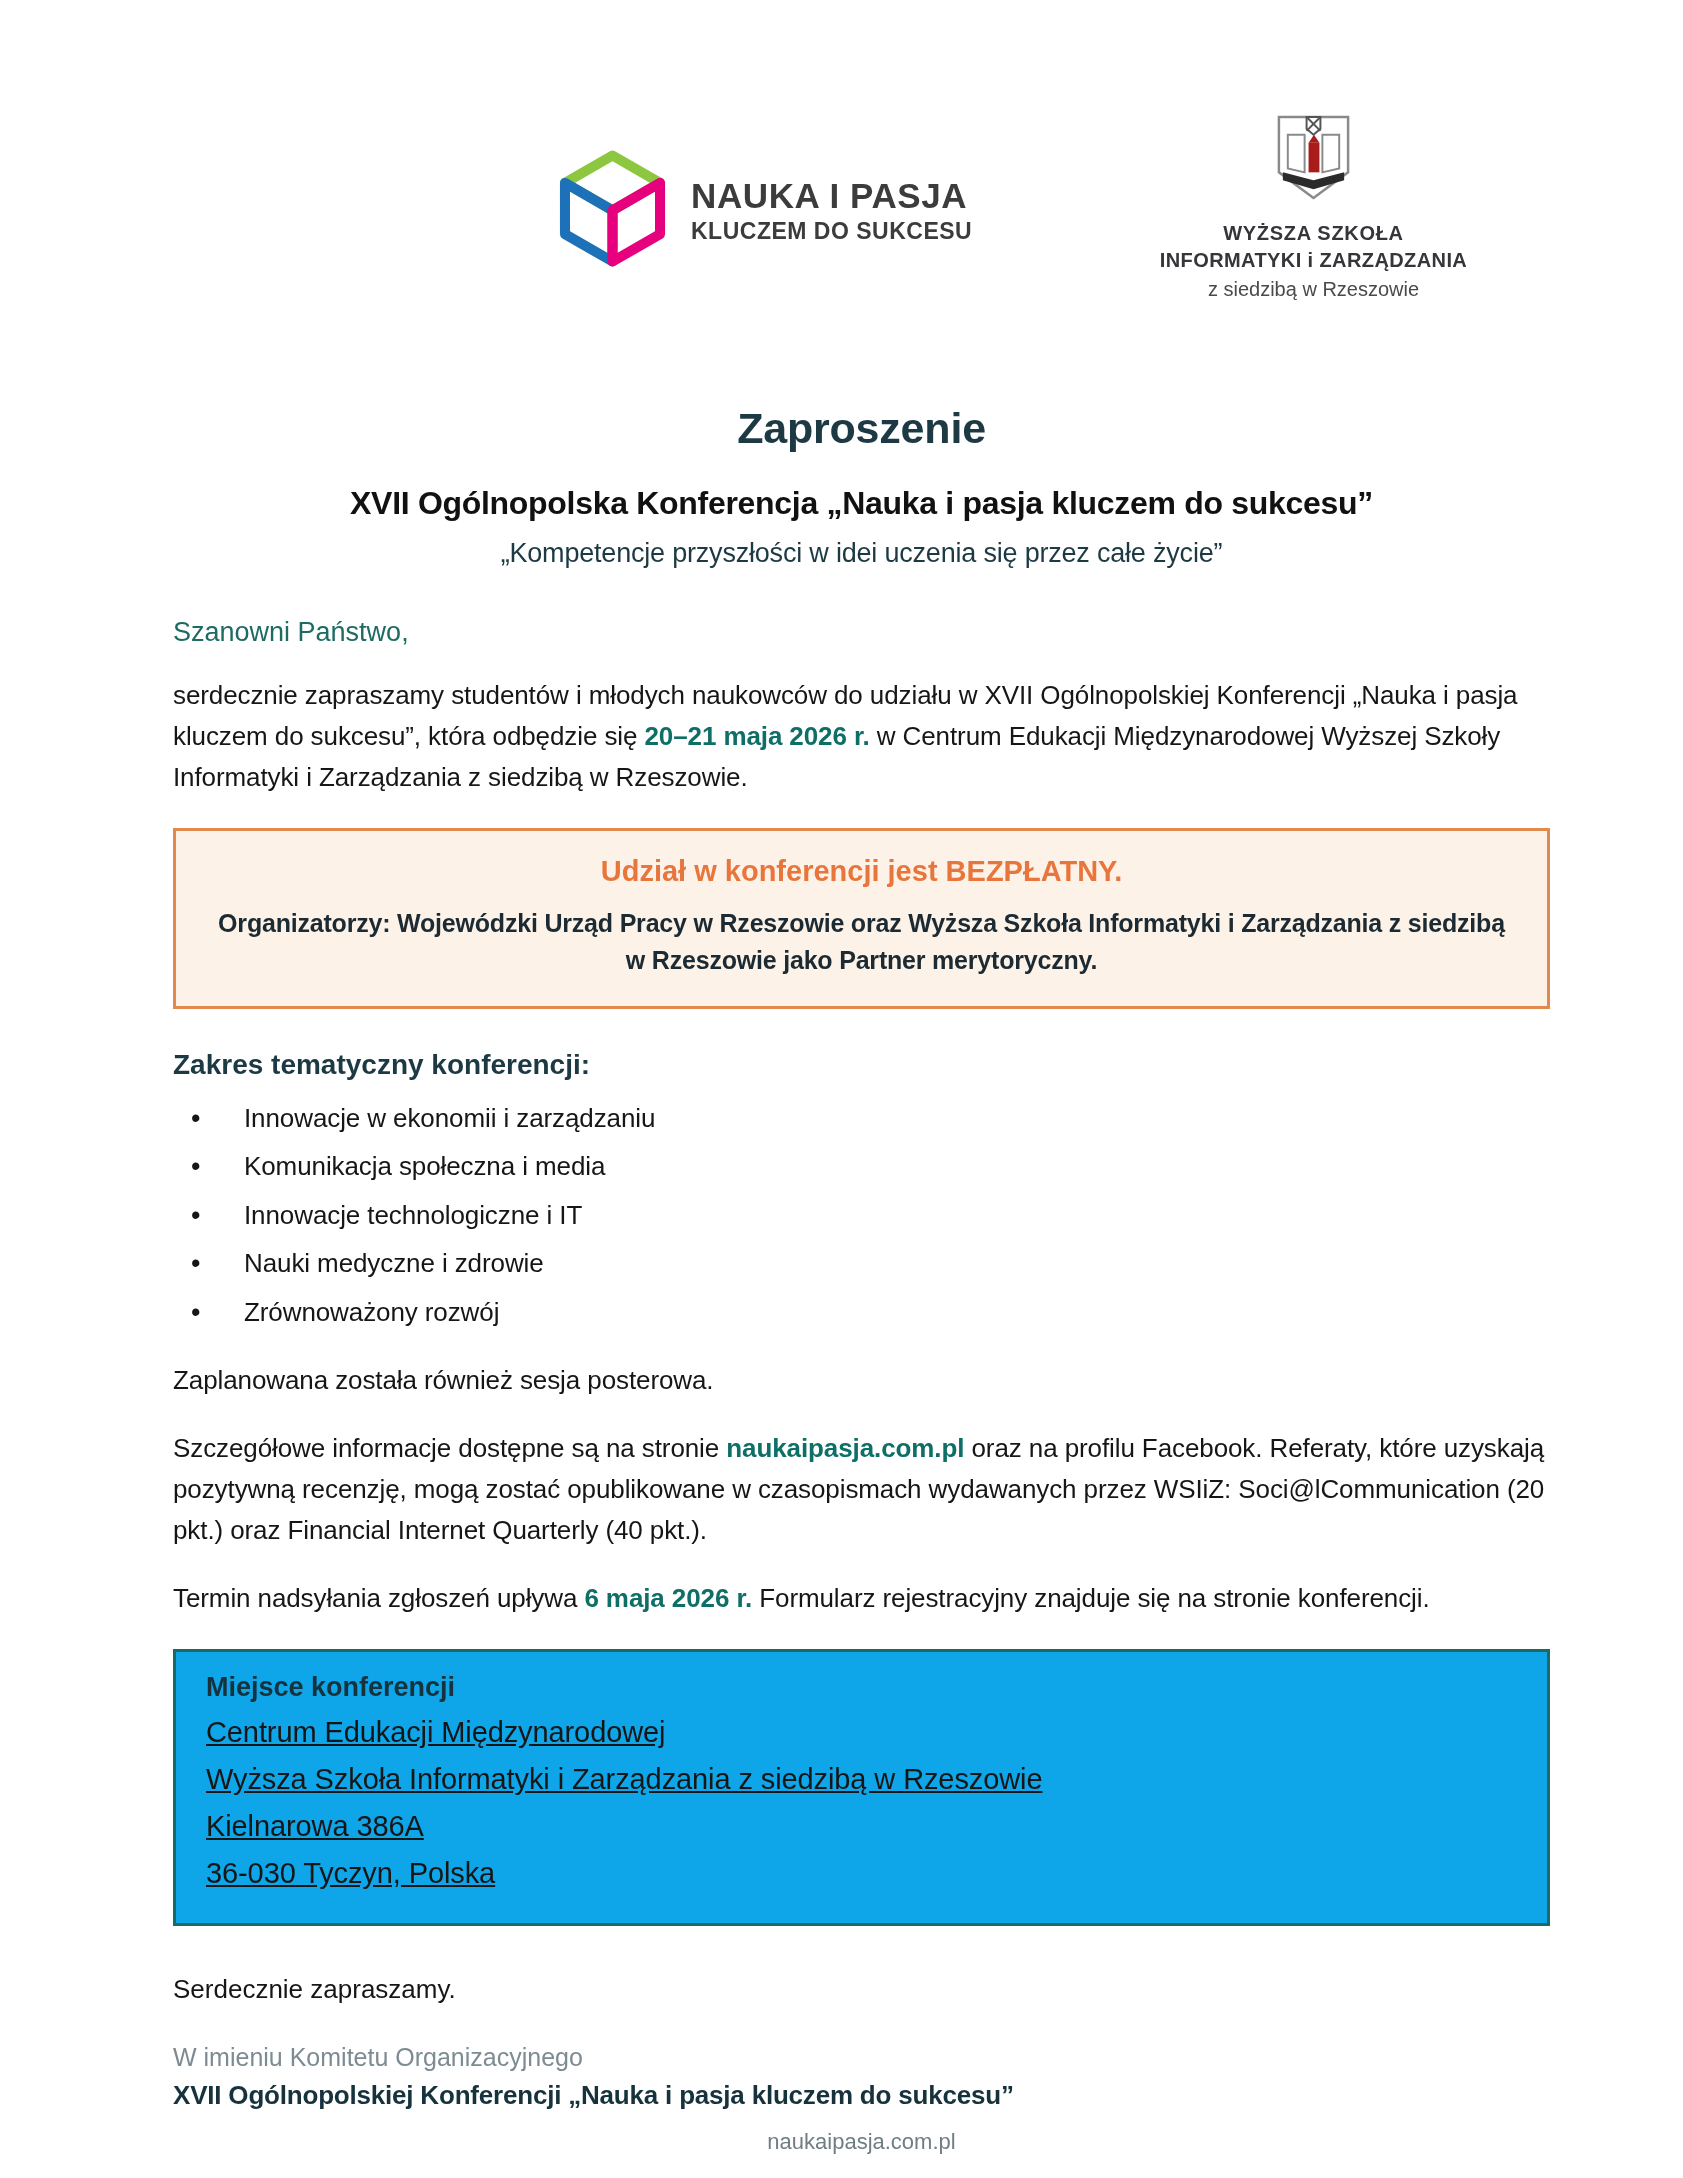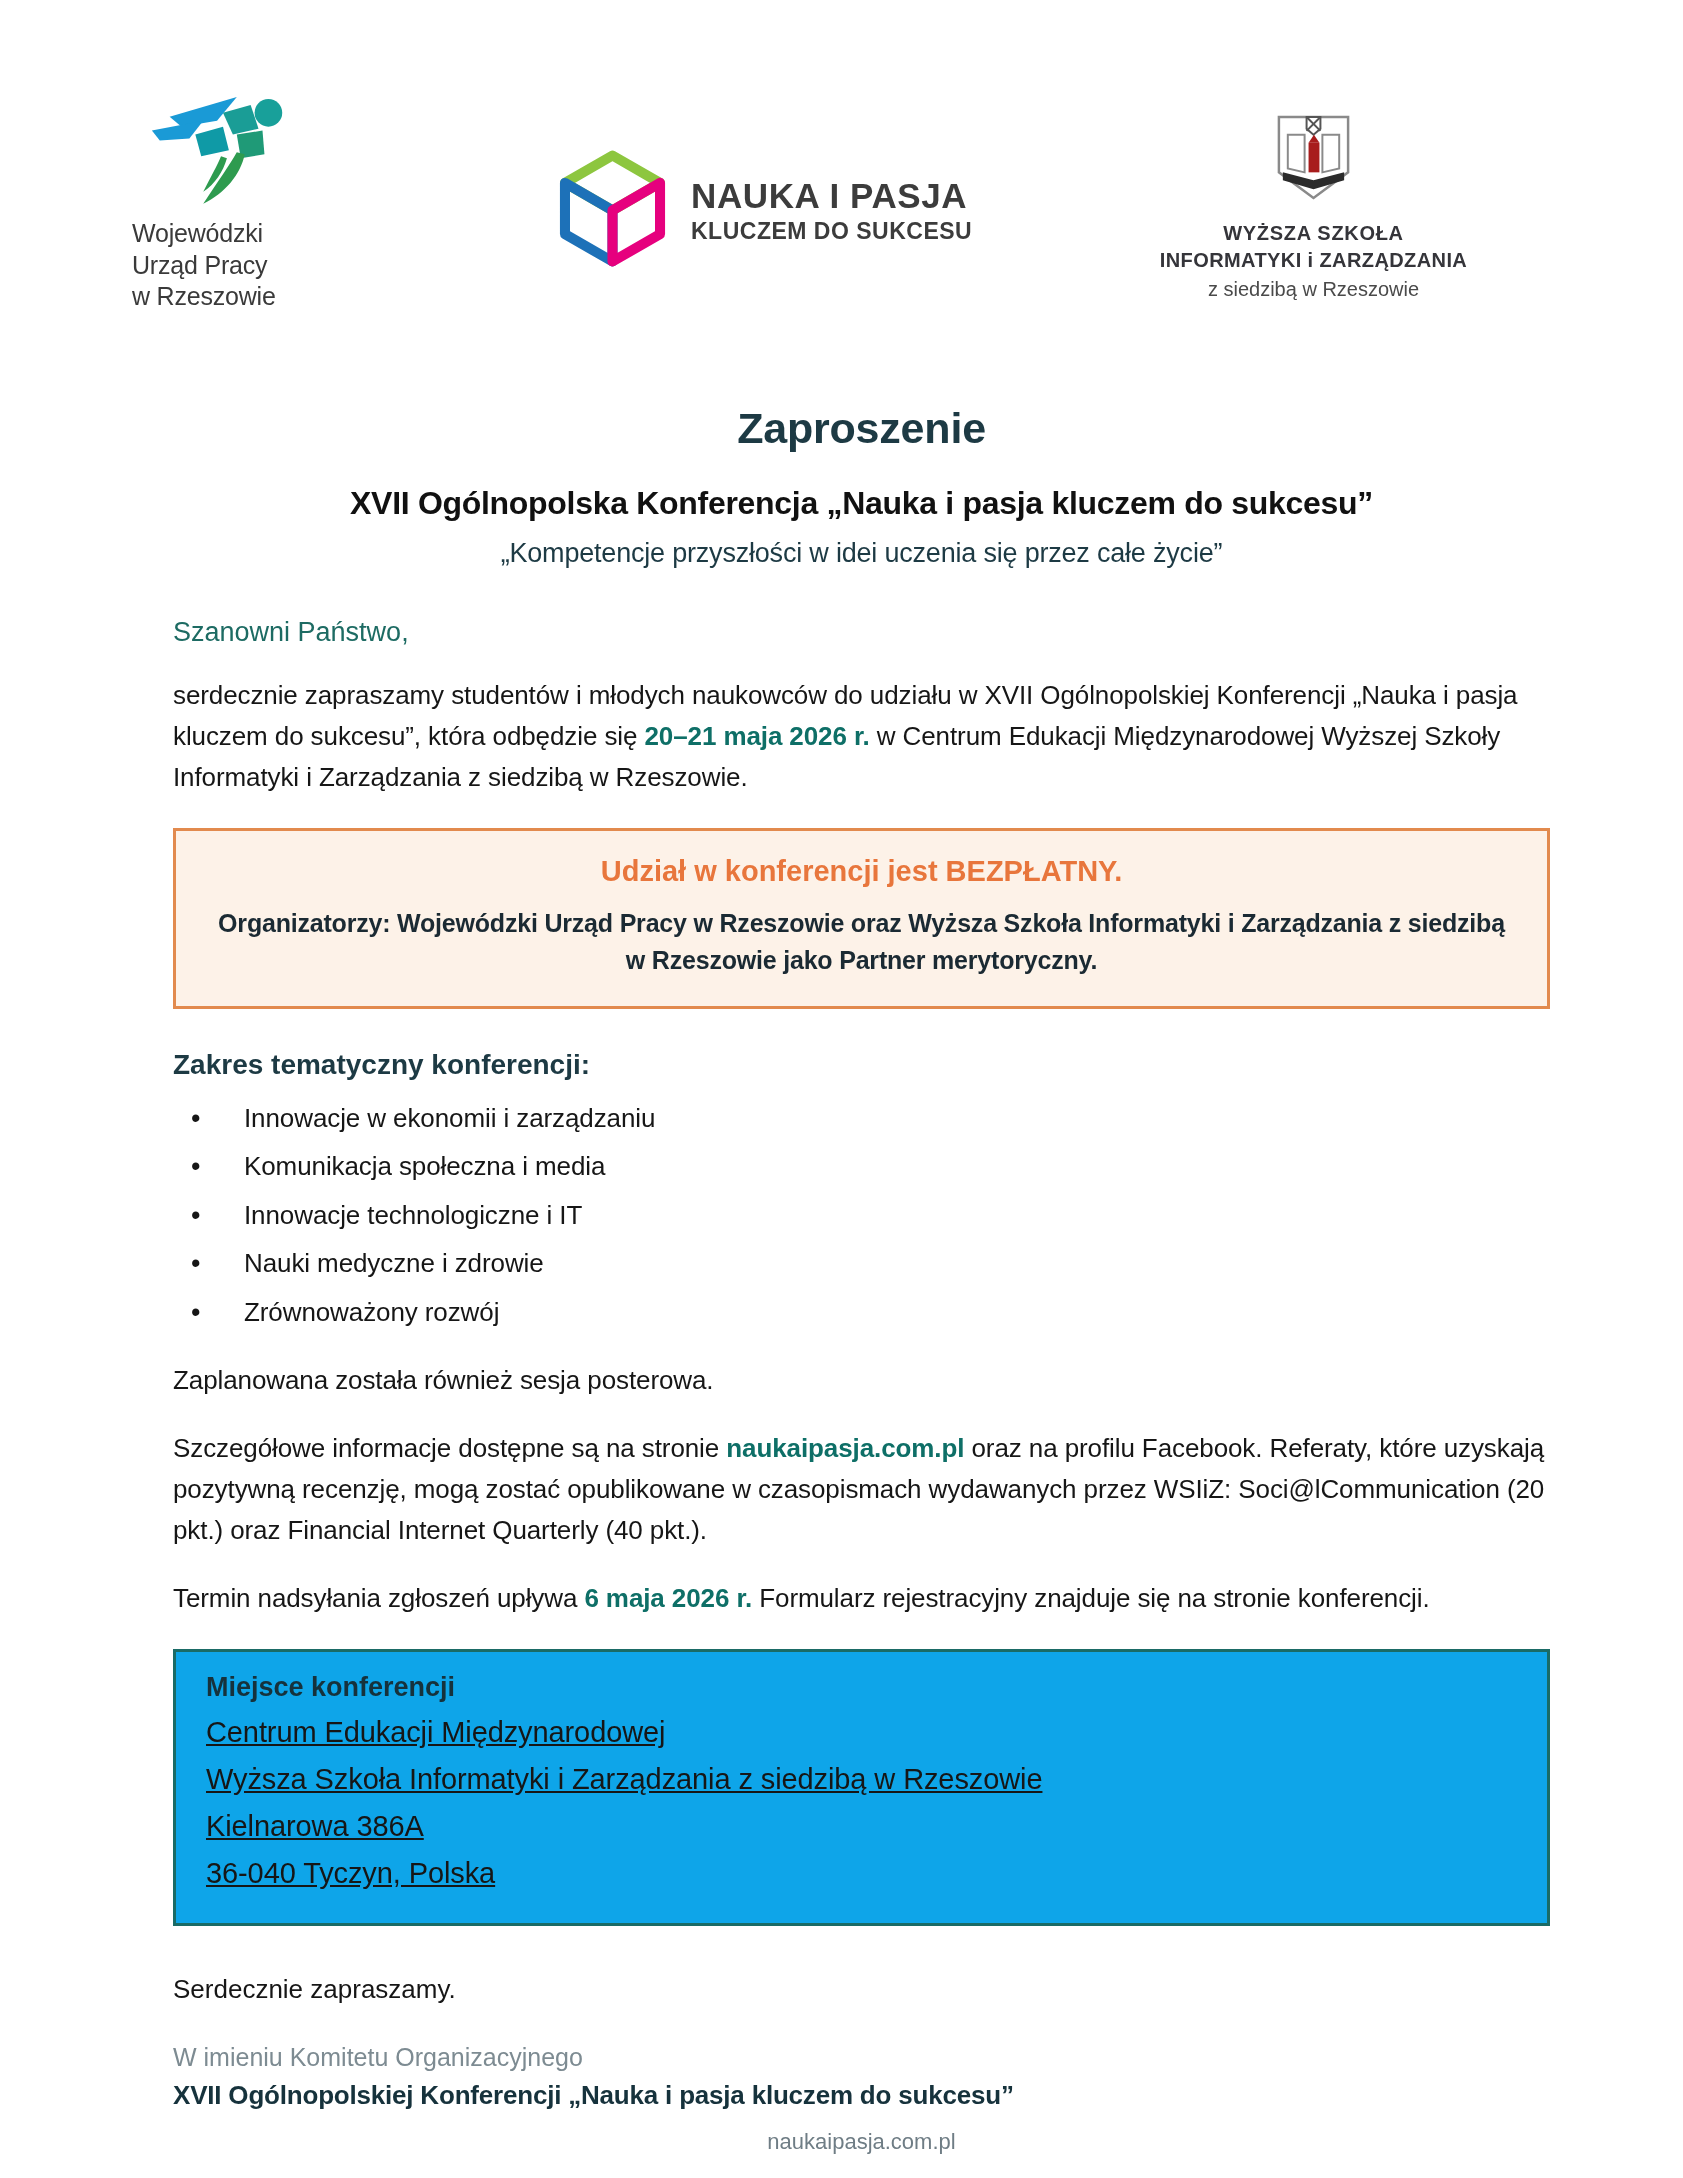--- a/index.html
+++ b/index.html
@@ -211,42 +211,20 @@
     font-size: 22px;
     color: #6f7d85;
     margin-top: 18px;
   }
 </style>
 </head>
 <body>
 
 <div class="logo-band">
 
-  <div class="logo-block logo-wup">
-    <svg class="wup-mark" viewBox="0 0 160 140">
-
-      <polygon points="28,48 96,28 76,52 40,58" fill="#1a9ad6"></polygon>
-
-      <polygon points="10,62 62,52 48,70 18,72" fill="#1a9ad6"></polygon>
-
-      <polygon points="82,44 110,36 118,60 92,66" fill="#1a9d96"></polygon>
-      <polygon points="54,66 82,58 88,82 60,88" fill="#0f9aa6"></polygon>
-      <polygon points="96,66 122,62 124,86 100,90" fill="#1f9a77"></polygon>
-
-      <circle cx="128" cy="44" r="14" fill="#18a09a"></circle>
-
-      <path d="M104,86 C100,106 84,126 62,136 C78,112 88,98 96,84 Z" fill="#2e9b4f"></path>
-      <path d="M86,90 C82,104 74,116 62,124 C70,108 76,98 80,88 Z" fill="#2e9b4f"></path>
-    </svg>
-    <div class="wup-text">
-      <div>Wojewódzki</div>
-      <div>Urząd Pracy</div>
-      <div>w Rzeszowie</div>
-    </div>
-  </div>
 
   <div class="logo-block logo-nip">
     <svg class="nip-cube" viewBox="0 0 120 128">
 
       <polygon points="60,6 112,36 60,66 8,36" fill="none" stroke="#8dc63f" stroke-width="11" stroke-linejoin="round"></polygon>
 
       <polygon points="8,36 60,66 60,122 8,92" fill="none" stroke="#1d71b8" stroke-width="11" stroke-linejoin="round"></polygon>
 
       <polygon points="112,36 112,92 60,122 60,66" fill="none" stroke="#e6007e" stroke-width="11" stroke-linejoin="round"></polygon>
     </svg>
@@ -309,21 +287,21 @@
 
   <p class="body-text"><span>Szczegółowe informacje dostępne są na stronie </span><span class="accent">naukaipasja.com.pl</span><span> oraz na profilu Facebook. Referaty, które uzyskają pozytywną recenzję, mogą zostać opublikowane w czasopismach wydawanych przez WSIiZ: Soci@lCommunication (20 pkt.) oraz Financial Internet Quarterly (40 pkt.).</span></p>
 
   <p class="body-text"><span>Termin nadsyłania zgłoszeń upływa </span><span class="accent">6 maja 2026 r.</span><span> Formularz rejestracyjny znajduje się na stronie konferencji.</span></p>
 
   <div class="venue-box">
     <div class="venue-title">Miejsce konferencji</div>
     <div class="venue-line">Centrum Edukacji Międzynarodowej</div>
     <div class="venue-line">Wyższa Szkoła Informatyki i Zarządzania z siedzibą w Rzeszowie</div>
     <div class="venue-line">Kielnarowa 386A</div>
-    <div class="venue-line">36-040 Tyczyn, Polska</div>
+    <div class="venue-line">36-030 Tyczyn, Polska</div>
   </div>
 
   <div class="closing-line">Serdecznie zapraszamy.</div>
 
   <div class="signoff-pre">W imieniu Komitetu Organizacyjnego</div>
   <div class="signoff-name">XVII Ogólnopolskiej Konferencji „Nauka i pasja kluczem do sukcesu”</div>
 
   <div class="footer-url">naukaipasja.com.pl</div>
 
 </div>

